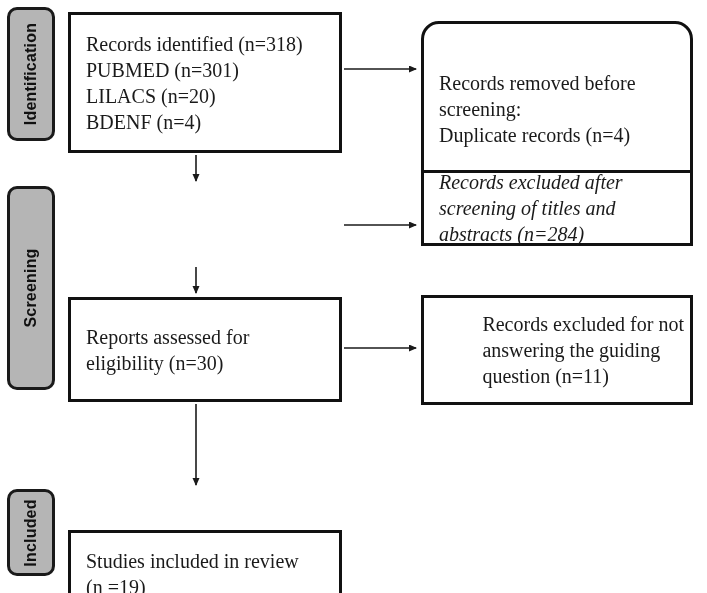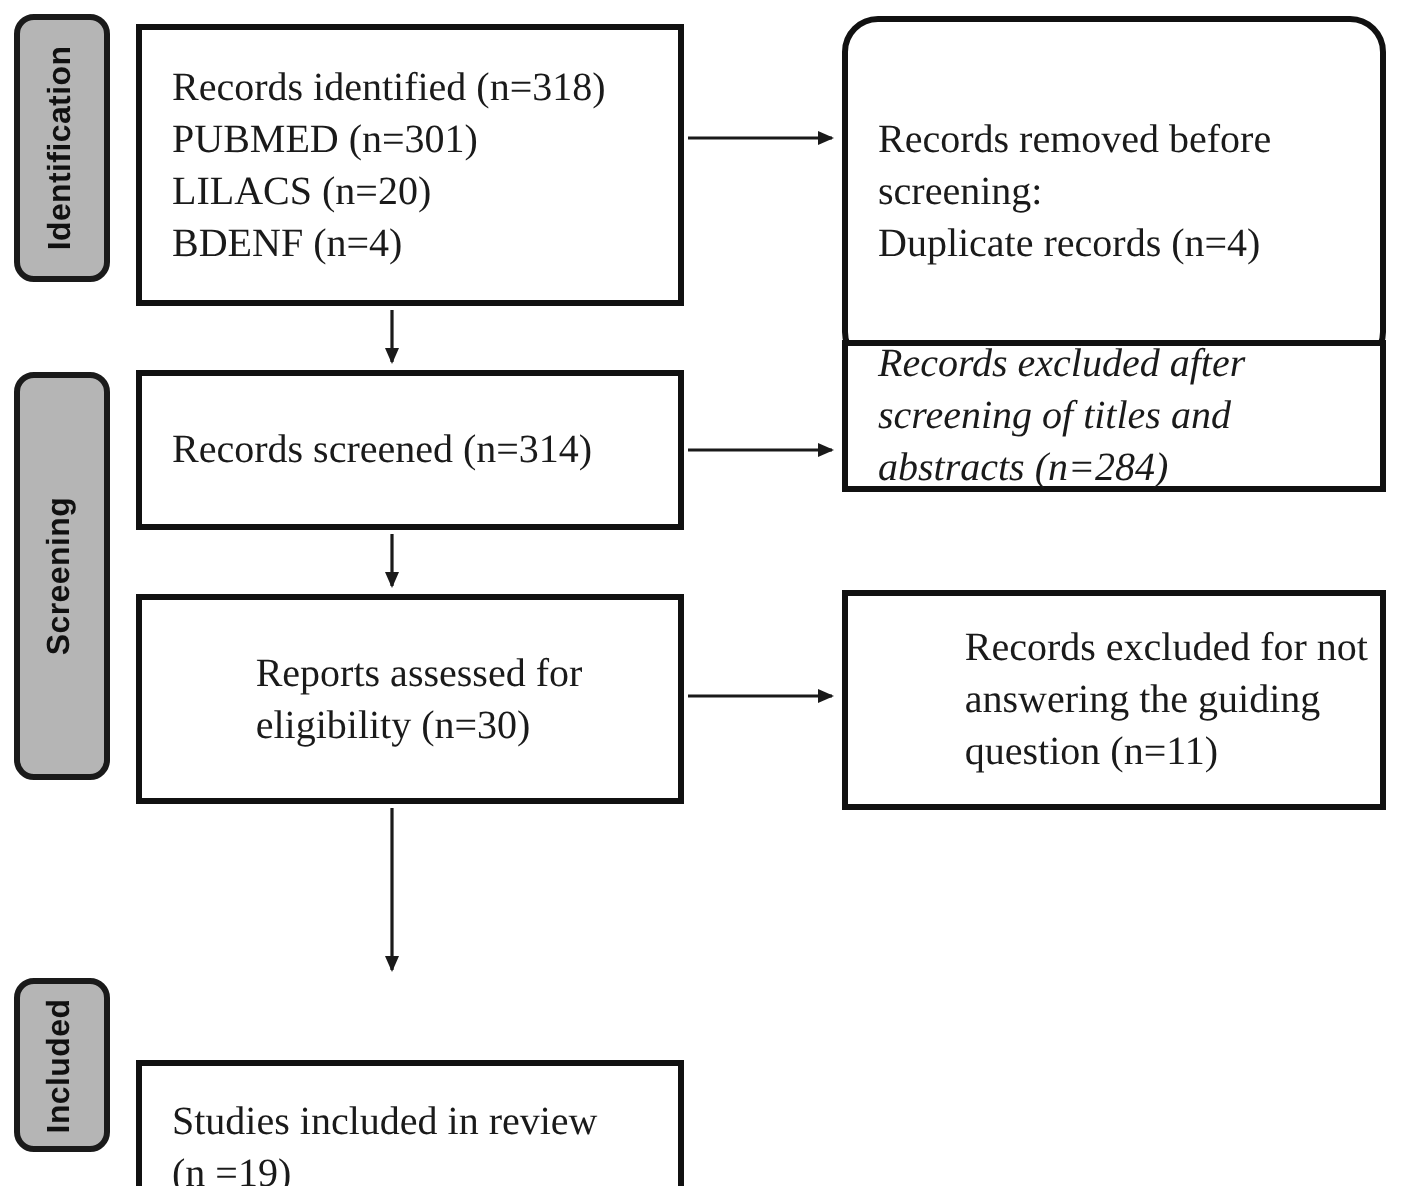--- a/index.html
+++ b/index.html
@@ -80,35 +80,32 @@
     <span class="vtext">Included</span>
   </div>
 
   <div class="flow-box left-col" style="top:12px; height:141px;">
     <div class="box-text">Records identified (n=318)
 PUBMED (n=301)
 LILACS (n=20)
 BDENF (n=4)</div>
   </div>
 
-  <div class="flow-box left-col" style="top:185px; height:80px;">
-    <div class="box-text">Records screened (n=314)</div>
-  </div>
 
-  <div class="flow-box left-col" style="top:297px; height:105px;justify-content:center;">
+  <div class="flow-box left-col" style="top:297px; height:105px;">
     <div class="box-text">Reports assessed for
 eligibility (n=30)</div>
   </div>
 
   <div class="flow-box left-col" style="top:489px; height:87px;margin-top:41px;">
     <div class="box-text">Studies included in review
 (n =19)</div>
   </div>
 
-  <div class="flow-box right-col" style="top:8px; height:176px;border-radius:18px;">
+  <div class="flow-box right-col" style="top:21px; height:176px;border-radius:18px;">
     <div class="box-text">Records removed before
 screening:
 Duplicate records (n=4)</div>
   </div>
 
   <div class="flow-box right-col" style="top:170px; height:76px;font-style:italic;">
     <div class="box-text">Records excluded after
 screening of titles and
 abstracts (n=284)</div>
   </div>

